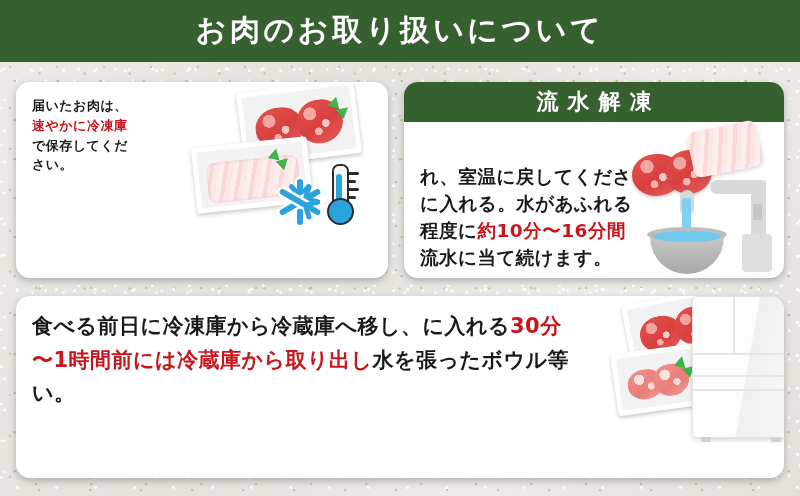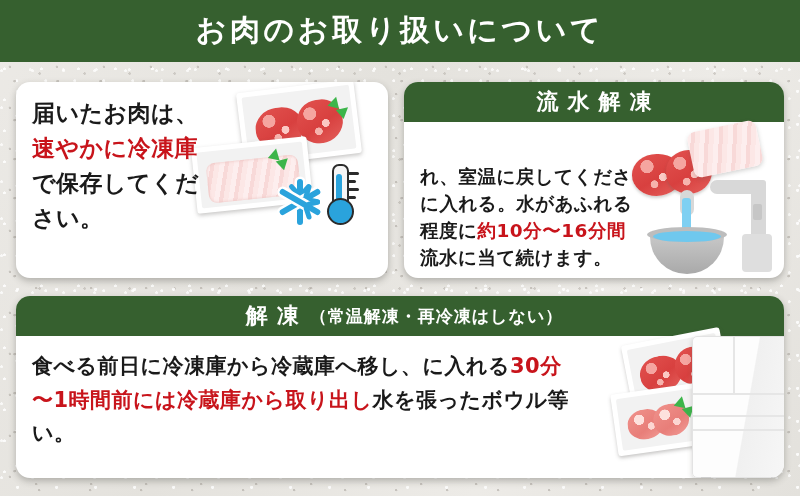--- a/index.html
+++ b/index.html
@@ -64,21 +64,21 @@
   .hd-mid{letter-spacing:9px;padding-left:9px;font-family:Liberation Serif, serif;}
   .card-hd .h-sub{
     font-size:17px;font-weight:700;line-height:1;white-space:nowrap;
     letter-spacing:1px;margin-left:2px;
   }
   .card-bd{
     position:relative;
     padding:14px 16px 10px 16px;
   }
   .bodytext{
-    font-size:23px;
+    font-size:13px;
     font-weight:700;
     color:#1a1a1a;
     line-height:1.52;
     letter-spacing:.5px;
     margin:0;
     position:relative;z-index:2;
   }
   .red{color:#c8141b;}
 
   #card-hozon{left:16px;top:82px;width:372px;height:196px;}
@@ -285,24 +285,20 @@
 
       <div class="bowl" style="left:22px;top:108px;">
         <div class="rim"></div>
         <div class="fill"></div>
       </div>
     </div>
   </div>
 </div>
 
 <div class="card" id="card-kaito">
-  <div class="card-hd">
-    <span class="h-main hd-mid">解凍</span>
-    <span class="h-sub">（常温解凍・再冷凍はしない）</span>
-  </div>
   <div class="card-bd">
     <p class="bodytext">
       <span>食べる前日に冷凍庫から冷蔵庫へ移し、に入れる</span><span class="red">30分</span><br>
       <span class="red">〜1時間前には冷蔵庫から取り出し</span><span>水を張ったボウル等</span><br>
       <span>い。</span>
     </p>
 
     <div class="ill" style="left:600px;top:-6px;">
 
       <div class="tray" style="left:10px;top:6px;width:100px;height:64px;transform:rotate(-11deg);">

